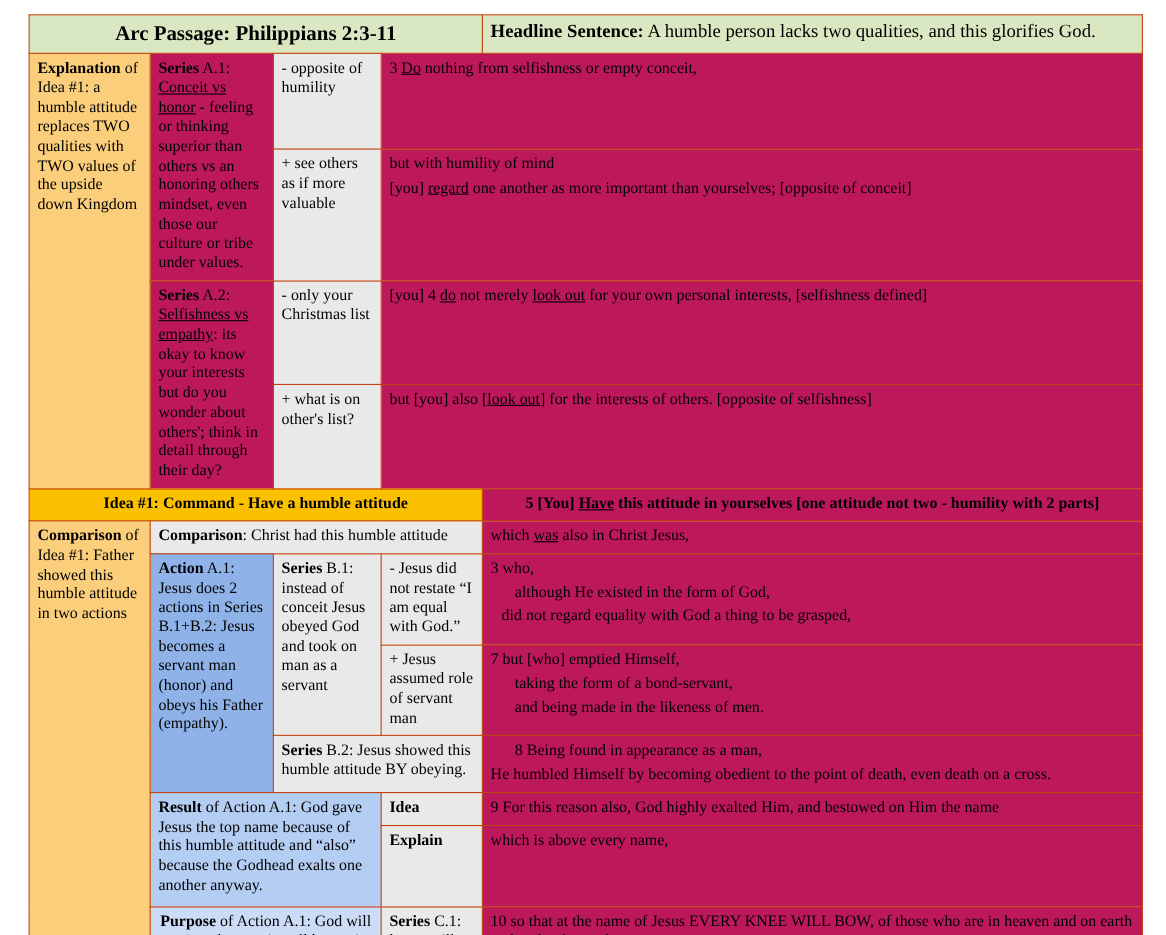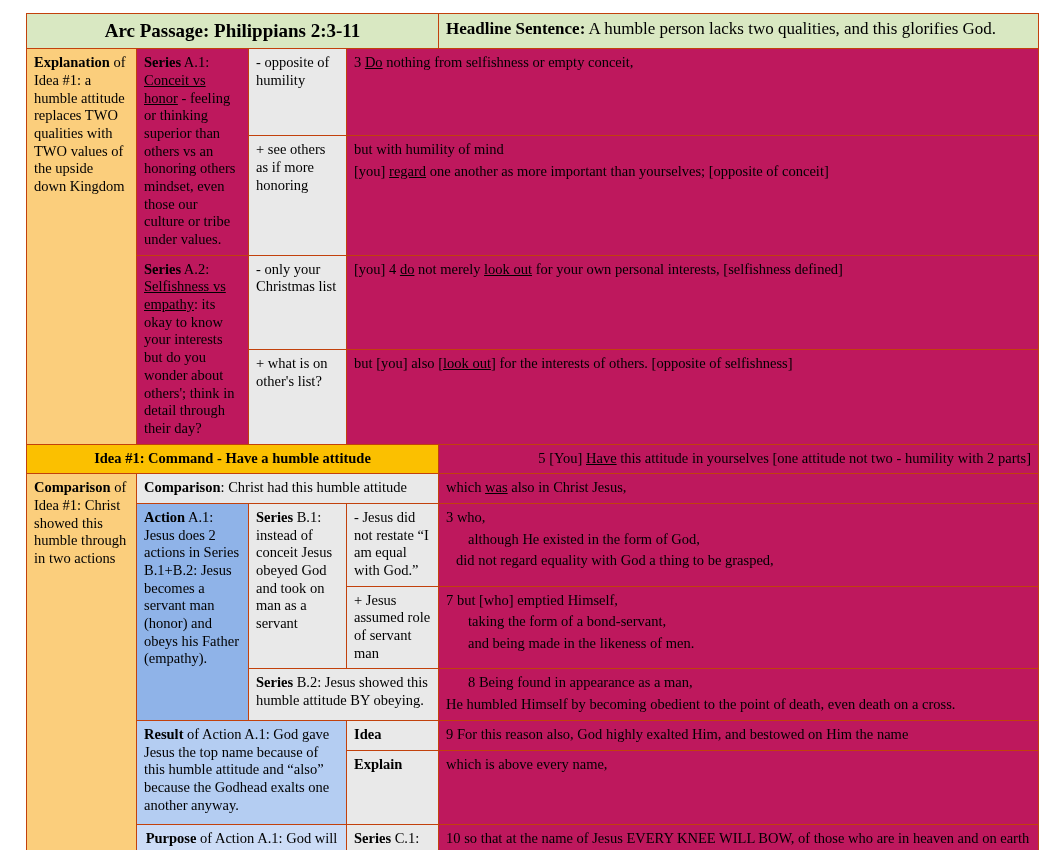--- a/index.html
+++ b/index.html
@@ -119,21 +119,21 @@
     <td class="fill-grey">
       <span>- opposite of humility</span>
     </td>
     <td class="fill-white verse" colspan="2">
       <span>3 </span><span class="u">Do</span><span> nothing from selfishness or empty conceit,</span>
     </td>
   </tr>
 
   <tr>
     <td class="fill-grey">
-      <span>+ see others as if more honoring</span>
+      <span>+ see others as if more valuable</span>
     </td>
     <td class="fill-white verse" colspan="2">
       <p>but with humility of mind</p>
       <p><span>[you] </span><span class="u">regard</span><span> one another as more important than yourselves; [opposite of conceit]</span></p>
     </td>
   </tr>
 
   <tr>
     <td class="fill-white" rowspan="2">
       <span class="b">Series</span><span> A.2: </span><span class="u">Selfishness vs empathy</span><span>: its okay to know your interests but do you wonder about others'; think in detail through their day?</span>
@@ -152,28 +152,28 @@
     </td>
     <td class="fill-white verse vmid" colspan="2">
       <span>but [you] also [</span><span class="u">look out</span><span>] for the interests of others. [opposite of selfishness]</span>
     </td>
   </tr>
 
   <tr class="idea-row">
     <td class="fill-gold" colspan="4">
       <span>Idea #1: Command - Have a humble attitude</span>
     </td>
-    <td class="fill-white verse" style="font-weight:normal;text-align:right;">
+    <td class="fill-white verse" style="font-weight:bold;text-align:center;">
       <span>5 [You] </span><span class="u">Have</span><span> this attitude in yourselves [one attitude not two - humility with 2 parts]</span>
     </td>
   </tr>
 
   <tr>
     <td class="fill-orange comparison-left" rowspan="8">
-      <span class="b">Comparison</span><span> of Idea #1: Christ showed this humble through in two actions</span>
+      <span class="b">Comparison</span><span> of Idea #1: Father showed this humble attitude in two actions</span>
     </td>
     <td class="fill-grey" colspan="3">
       <span class="b">Comparison</span><span>: Christ had this humble attitude</span>
     </td>
     <td class="fill-white verse vmid">
       <span>which </span><span class="u">was</span><span> also in Christ Jesus,</span>
     </td>
   </tr>
 
   <tr>

